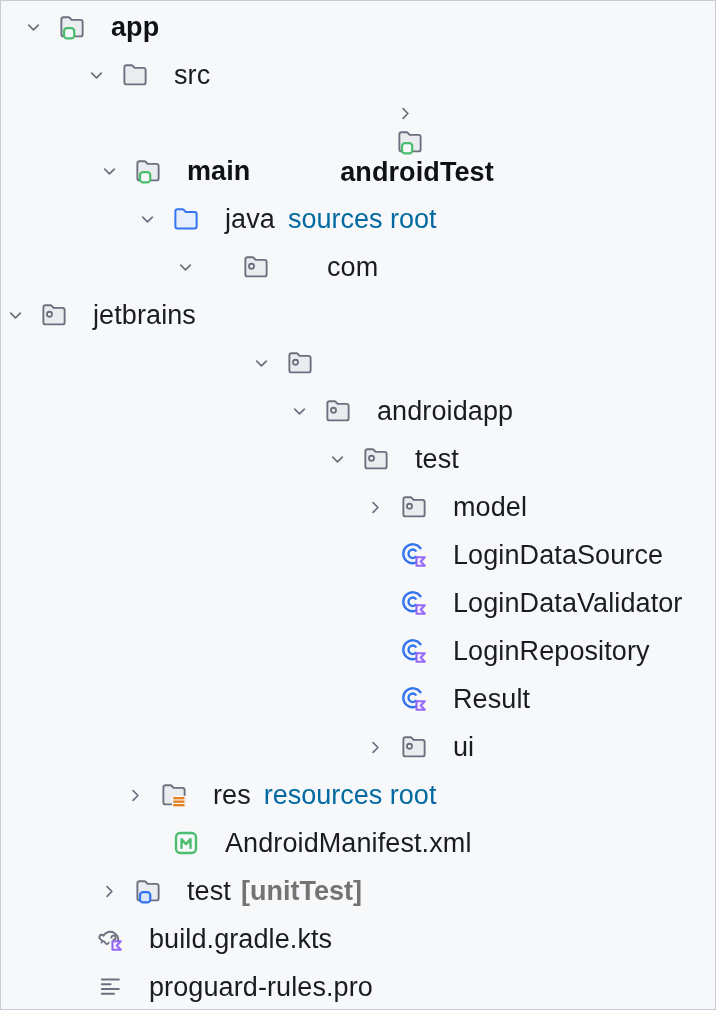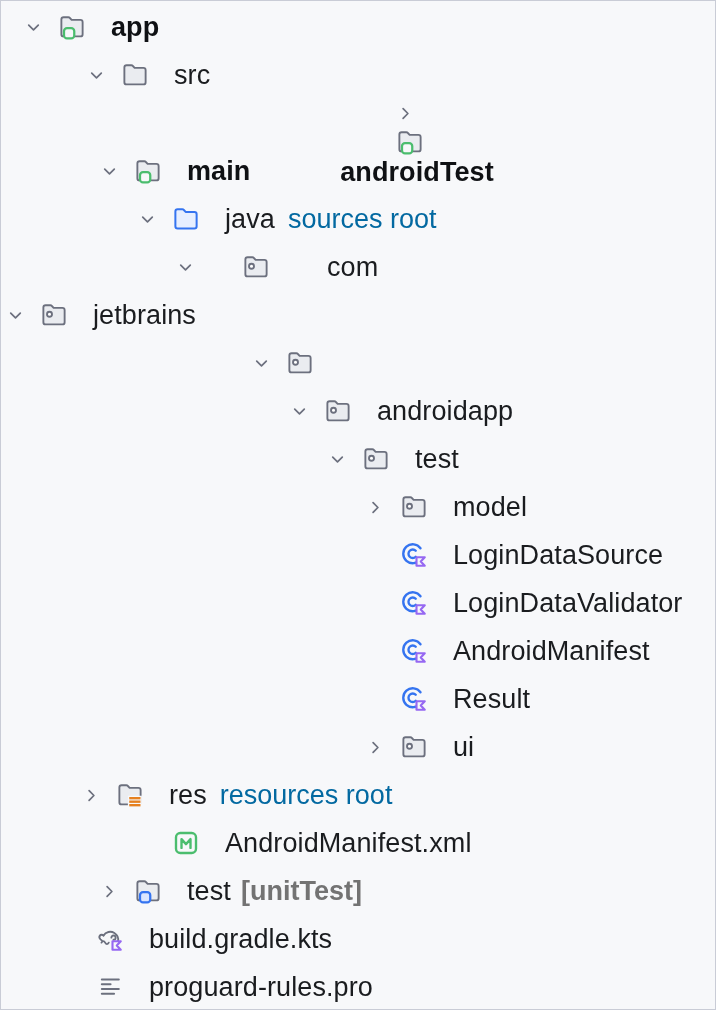--- a/index.html
+++ b/index.html
@@ -239,21 +239,21 @@
       </div>
       <div class="row" style="padding-left: 360px;">
         <span class="chevron"></span>
         <span class="icon">
           <svg width="30" height="30" viewBox="0 0 24 24">
             <path d="M17.2 6.6 A7.6 7.6 0 1 0 17.2 15.4" fill="none" stroke="#3574f0" stroke-width="1.9" stroke-linecap="round"></path>
             <path d="M13.4 8.6 A3.4 3.4 0 1 0 13.4 13.4" fill="none" stroke="#3574f0" stroke-width="1.9" stroke-linecap="round"></path>
             <path d="M14 13.8 H20.6 L17.4 17.2 L20.6 20.6 H14 Z" fill="#f7f8fa" stroke="#9668f2" stroke-width="1.7" stroke-linejoin="round"></path>
           </svg>
         </span>
-        <span class="label">AndroidManifest</span>
+        <span class="label">LoginRepository</span>
       </div>
       <div class="row" style="padding-left: 360px;">
         <span class="chevron"></span>
         <span class="icon">
           <svg width="30" height="30" viewBox="0 0 24 24">
             <path d="M17.2 6.6 A7.6 7.6 0 1 0 17.2 15.4" fill="none" stroke="#3574f0" stroke-width="1.9" stroke-linecap="round"></path>
             <path d="M13.4 8.6 A3.4 3.4 0 1 0 13.4 13.4" fill="none" stroke="#3574f0" stroke-width="1.9" stroke-linecap="round"></path>
             <path d="M14 13.8 H20.6 L17.4 17.2 L20.6 20.6 H14 Z" fill="#f7f8fa" stroke="#9668f2" stroke-width="1.7" stroke-linejoin="round"></path>
           </svg>
         </span>
@@ -266,21 +266,21 @@
           </svg>
         </span>
         <span class="icon">
           <svg width="30" height="30" viewBox="0 0 24 24">
             <path d="M3.5 6c0-1 .8-1.8 1.8-1.8h3.7c.5 0 1 .2 1.3.6l1.4 1.5h7c1 0 1.8.8 1.8 1.8v9.6c0 1-.8 1.8-1.8 1.8H5.3c-1 0-1.8-.8-1.8-1.8V6z" fill="#eaecf0" stroke="#6c707e" stroke-width="1.5" stroke-linejoin="round"></path>
             <circle cx="8.4" cy="11.4" r="2" fill="#ffffff" stroke="#6c707e" stroke-width="1.5"></circle>
           </svg>
         </span>
         <span class="label">ui</span>
       </div>
-      <div class="row" style="padding-left: 76px;">
+      <div class="row" style="padding-left: 120px;">
         <span class="chevron">
           <svg width="23" height="23" viewBox="0 0 24 24">
             <polyline points="9.5,7 14.5,12 9.5,17" fill="none" stroke="#6c707e" stroke-width="1.8" stroke-linecap="round" stroke-linejoin="round"></polyline>
           </svg>
         </span>
         <span class="icon">
           <svg width="30" height="30" viewBox="0 0 24 24">
             <path d="M3.5 6c0-1 .8-1.8 1.8-1.8h3.7c.5 0 1 .2 1.3.6l1.4 1.5h7c1 0 1.8.8 1.8 1.8v9.6c0 1-.8 1.8-1.8 1.8H5.3c-1 0-1.8-.8-1.8-1.8V6z" fill="#eaecf0" stroke="#6c707e" stroke-width="1.5" stroke-linejoin="round"></path>
             <rect x="10.3" y="12.6" width="11.2" height="9.2" fill="#f7f8fa"></rect>
             <rect x="11.4" y="13.6" width="9" height="1.9" fill="#e5801f"></rect>

